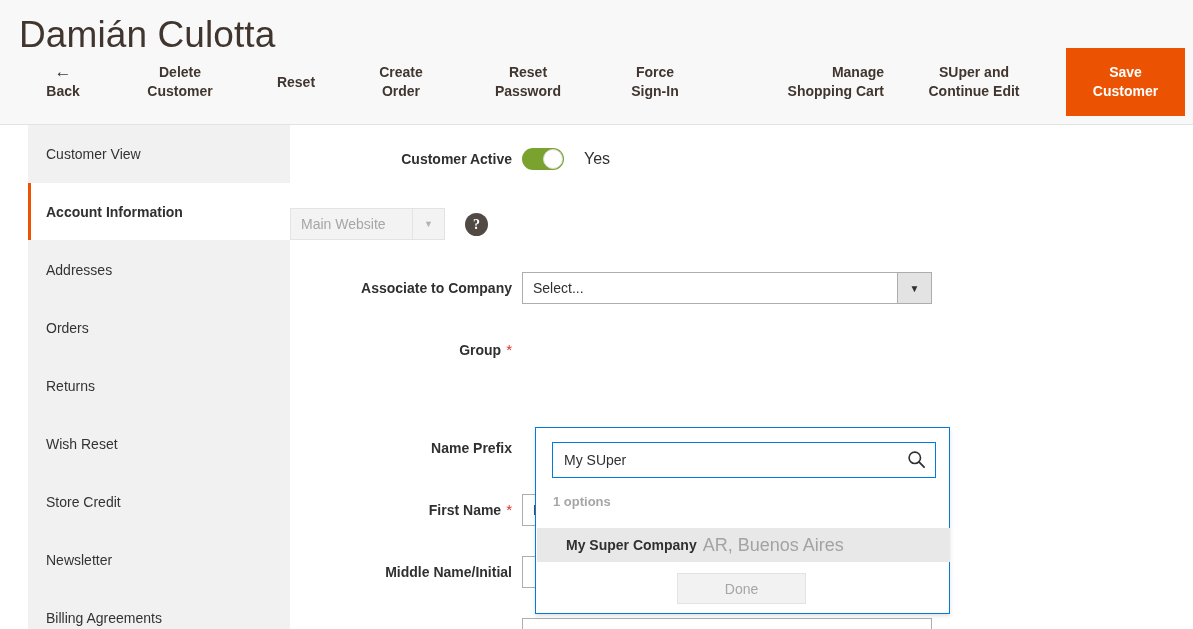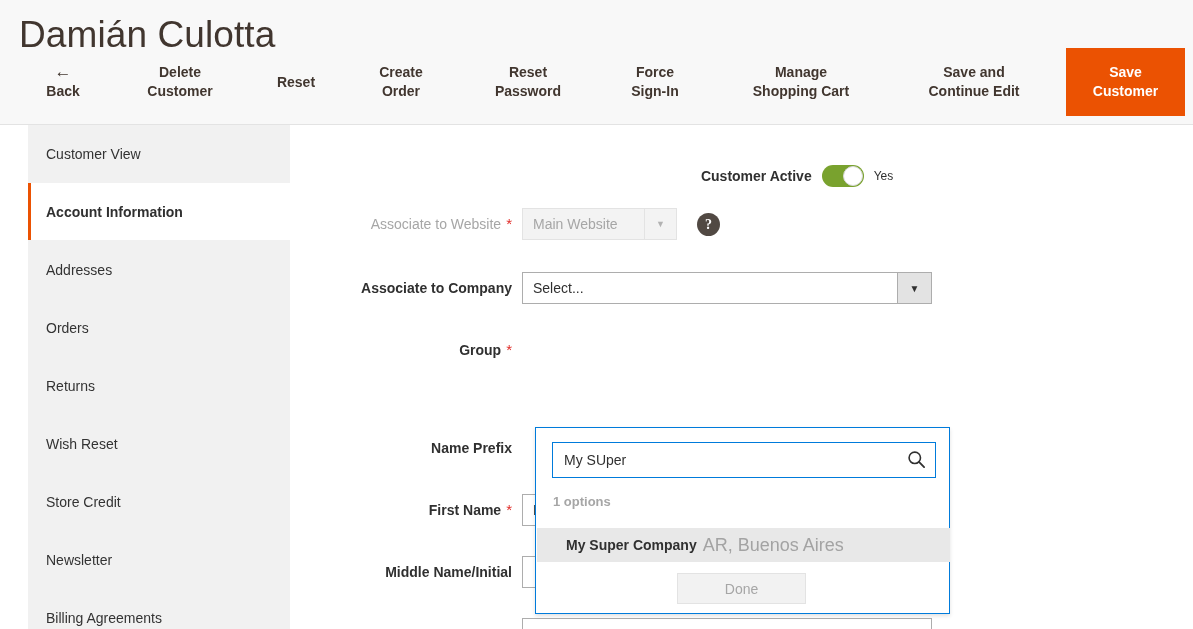--- a/index.html
+++ b/index.html
@@ -191,24 +191,24 @@
   }
   .toggle .knob {
     position: absolute;
     right: 1px; top: 1px;
     width: 20px; height: 20px;
     border-radius: 50%;
     background: #ffffff;
     border: 1px solid #d9d9d9;
   }
   .toggle-text {
-    font-size: 12px;
+    font-size: 16px;
     color: #303030;
     line-height: 32px;
-    margin-left: 10px;
+    margin-left: 20px;
   }
 
   
   .sel-disabled {
     display: flex;
     height: 32px;
     border: 1px solid #e3e3e3;
     background: #f3f3f3;
     width: 155px;
   }
@@ -399,27 +399,27 @@
     <button class="tb-btn" style="left:462px; width:132px;">
       <span class="ln">Reset</span>
       <span class="ln">Password</span>
     </button>
 
     <button class="tb-btn" style="left:604px; width:102px;">
       <span class="ln">Force</span>
       <span class="ln">Sign-In</span>
     </button>
 
-    <button class="tb-btn" style="left:718px; width:166px;">
+    <button class="tb-btn" style="left:718px; width:166px;align-items:flex-end;">
       <span class="ln">Manage</span>
       <span class="ln">Shopping Cart</span>
     </button>
 
     <button class="tb-btn" style="left:892px; width:164px;">
-      <span class="ln">Save and</span>
+      <span class="ln">SUper and</span>
       <span class="ln">Continue Edit</span>
     </button>
 
     <button class="tb-save">
       <span class="ln">Save</span>
       <span class="ln">Customer</span>
     </button>
   </div>
 </div>
 
@@ -450,34 +450,31 @@
     <div class="side-item">
       <span>Newsletter</span>
     </div>
     <div class="side-item">
       <span>Billing Agreements</span>
     </div>
   </div>
 
   <div class="form-area">
 
-    <div class="field-row" style="top:35px;justify-content:center;">
+    <div class="field-row" style="top:18px;">
       <div class="flabel">Customer Active</div>
       <div class="fcontrol" style="display:flex;">
         <div class="toggle">
           <div class="knob"></div>
         </div>
         <span class="toggle-text">Yes</span>
       </div>
     </div>
 
     <div class="field-row" style="top:83px;">
-      <div class="flabel disabled">
-        <span>Associate to Website</span><span class="req">*</span>
-      </div>
       <div class="fcontrol" style="display:flex;">
         <div class="sel-disabled">
           <div class="val">Main Website</div>
           <div class="arw">▼</div>
         </div>
         <div class="help-icon">?</div>
       </div>
     </div>
 
     <div class="field-row" style="top:147px;border-radius:13px;">

